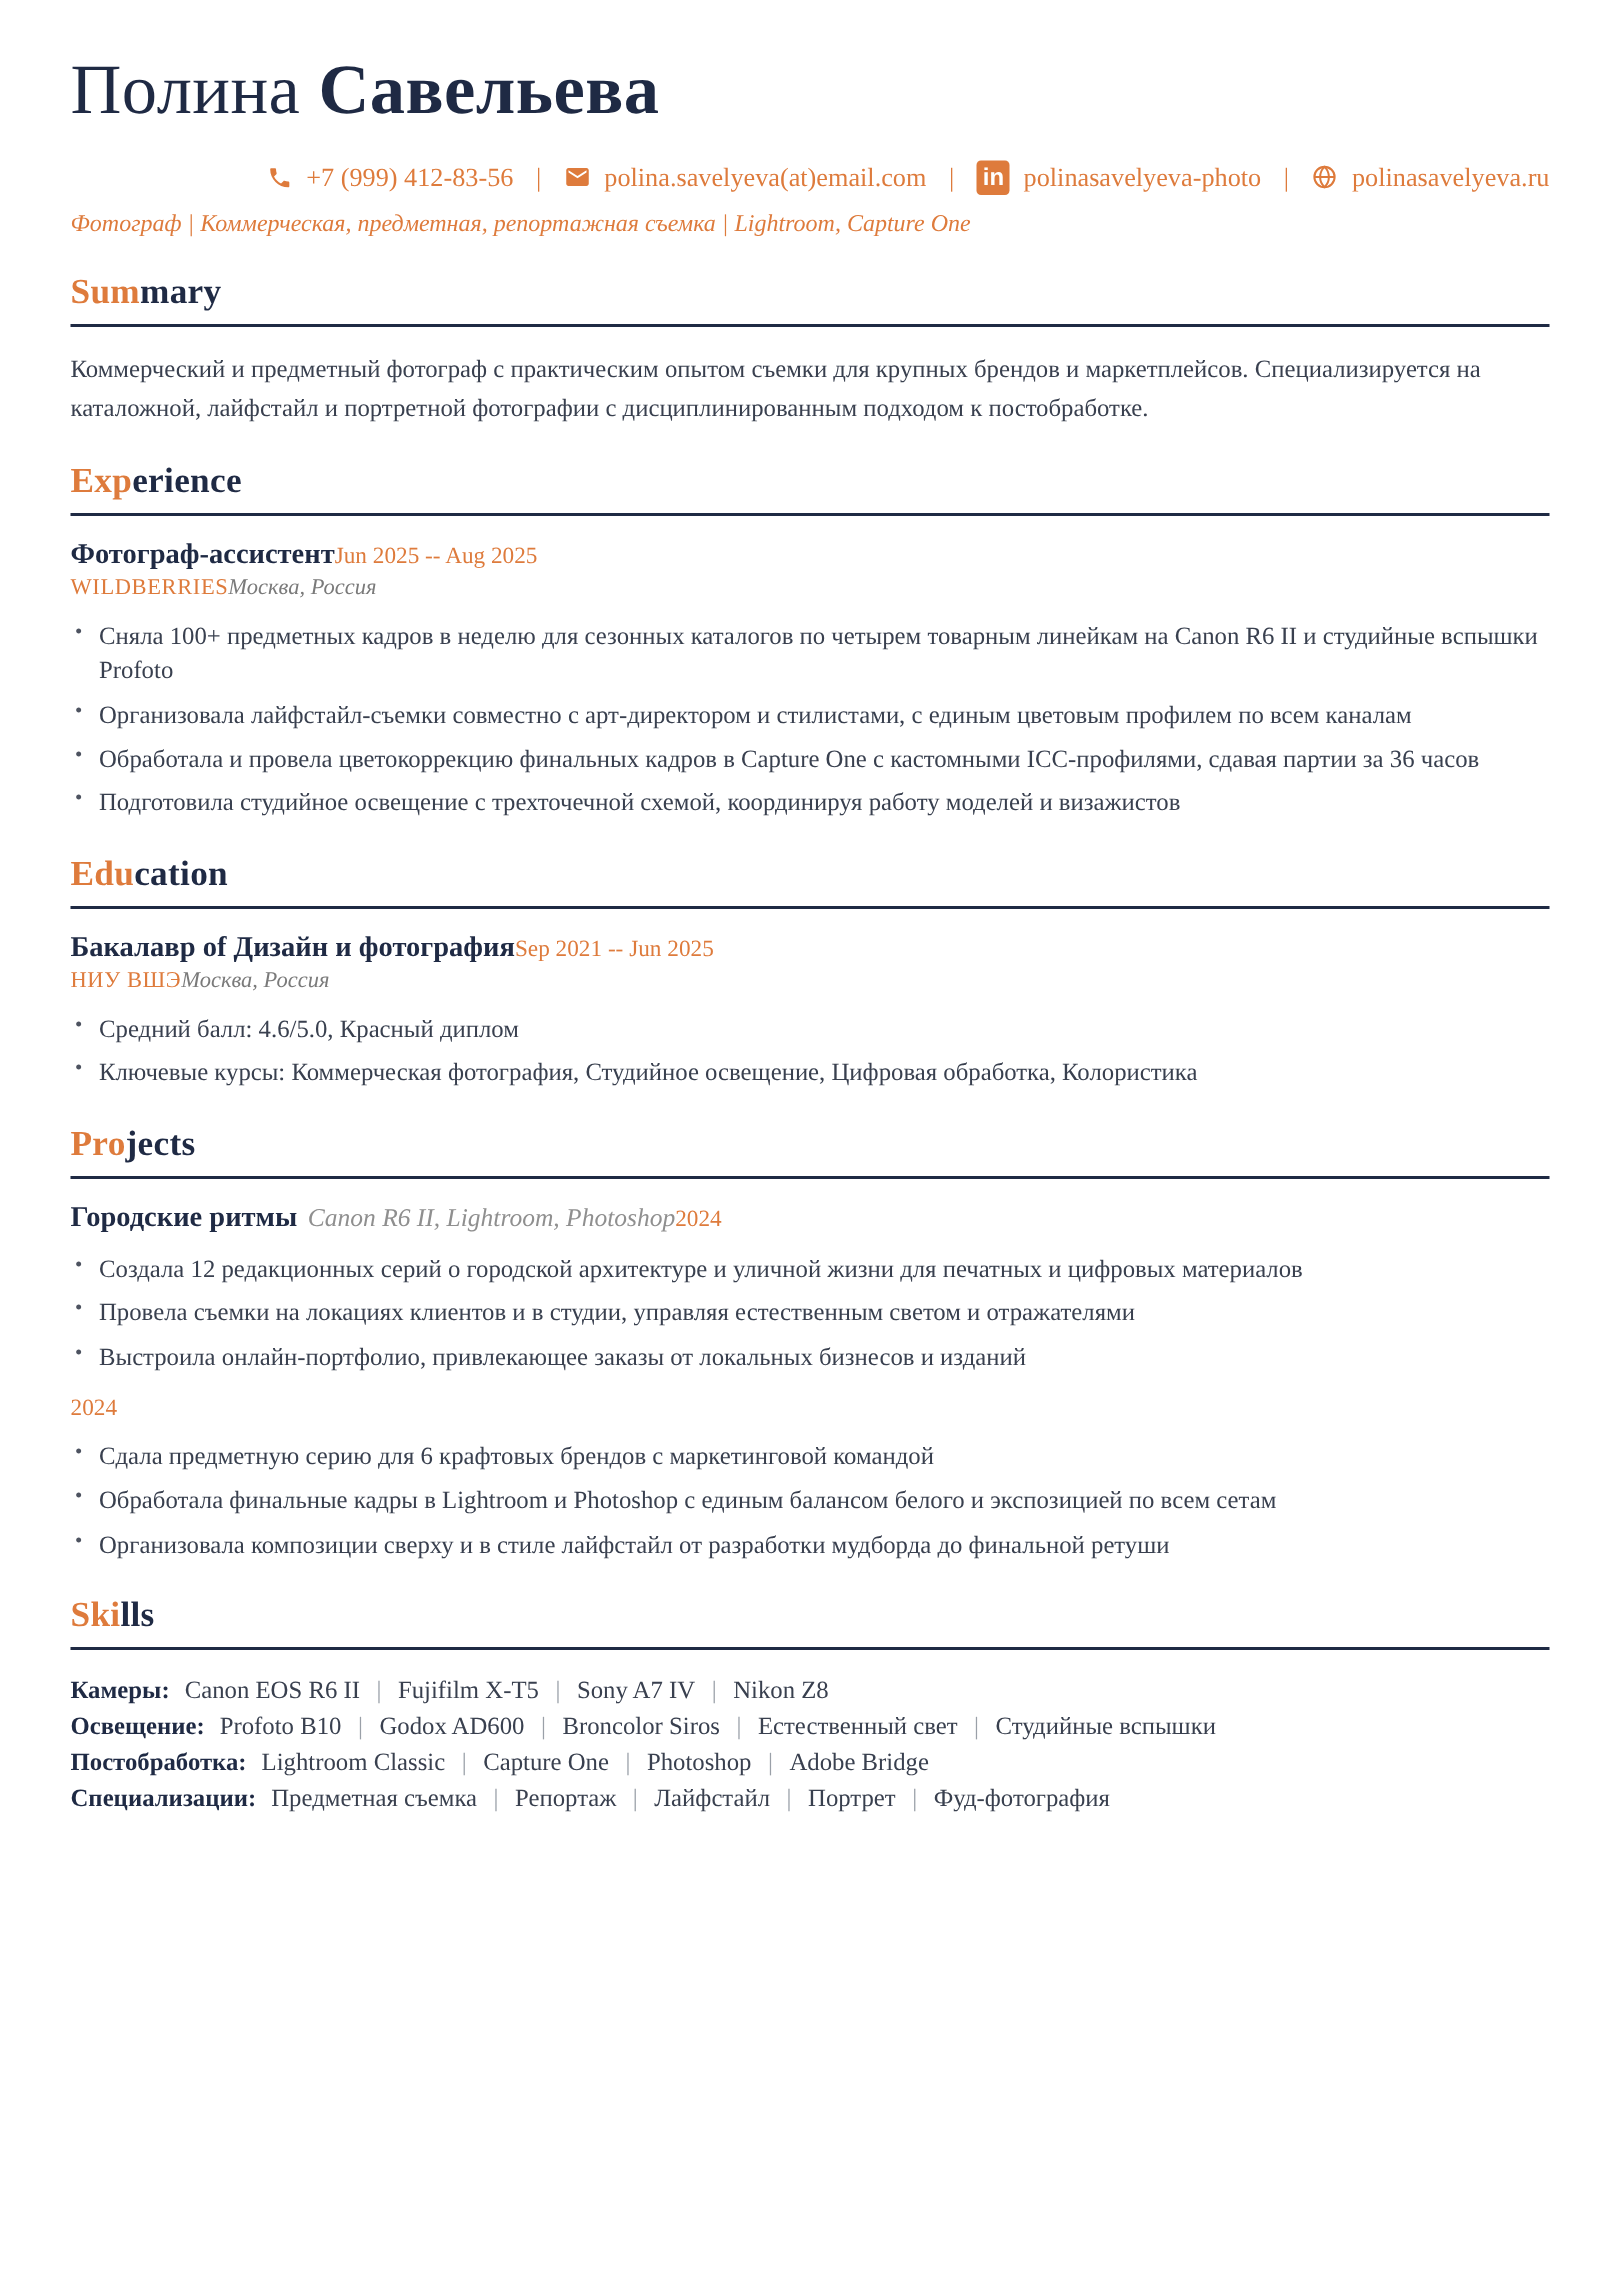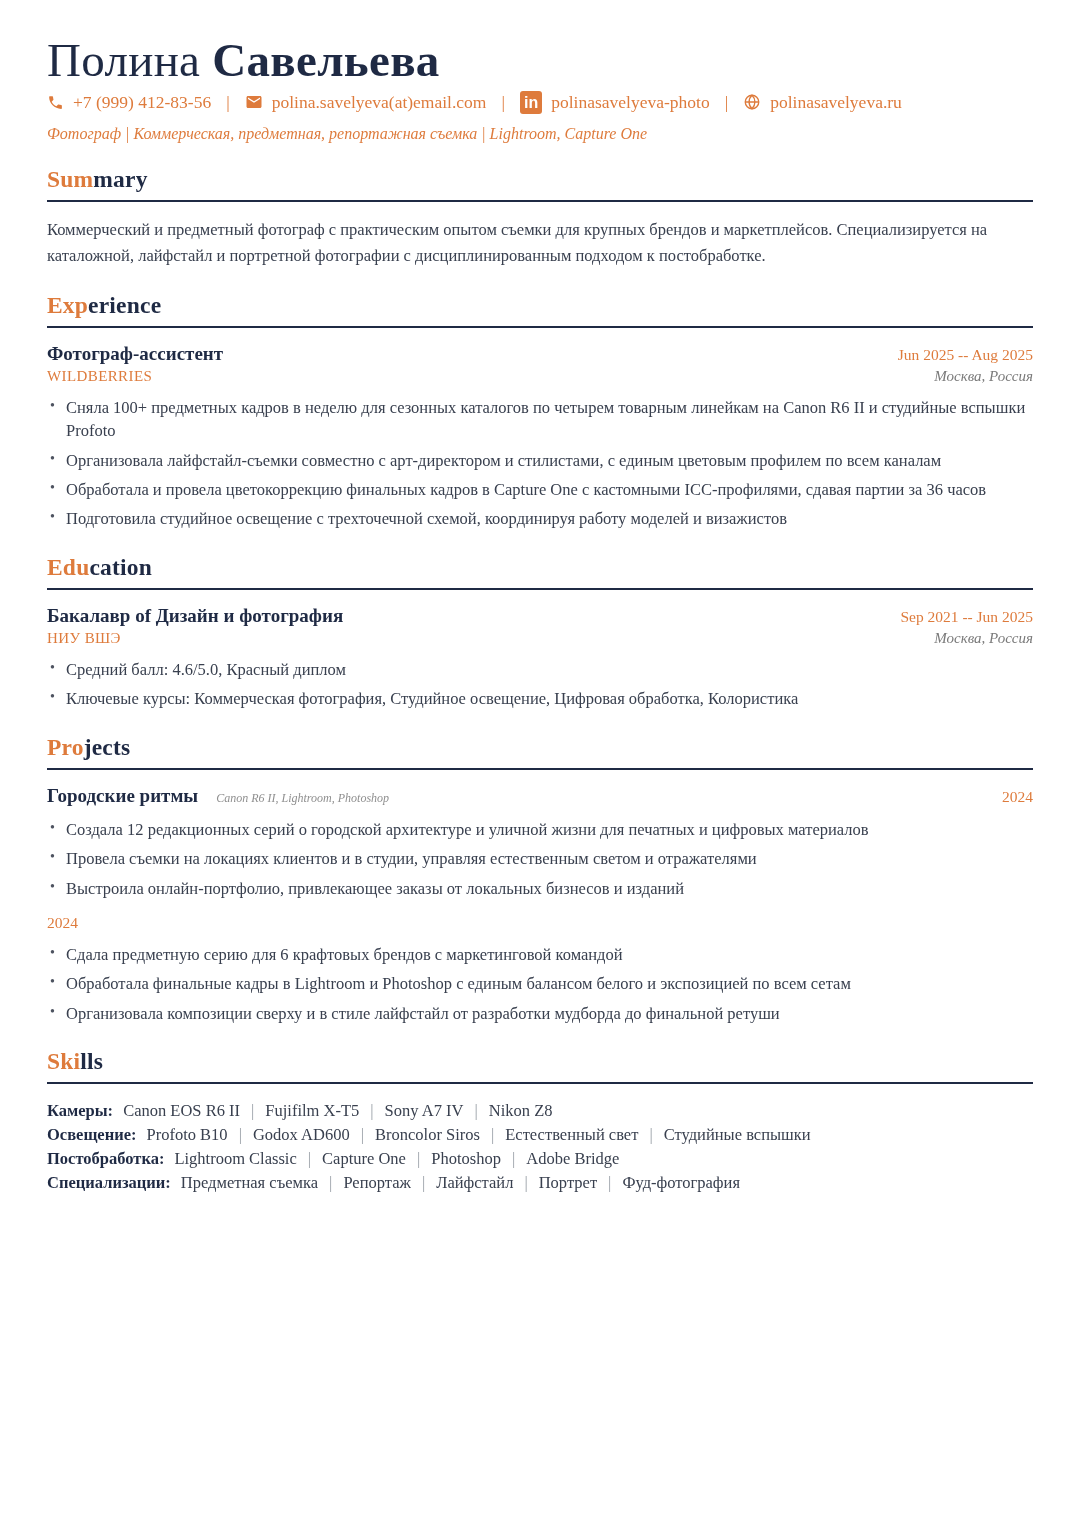--- a/index.html
+++ b/index.html
@@ -15,46 +15,46 @@
     min-height:1527px;
     box-sizing:border-box;
     padding:34px 47px 40px;
     background:#ffffff;
     font-family:"Liberation Serif","DejaVu Serif",serif;
     color:var(--body);
   }
   
   h1{margin:0;font-size:47px;line-height:1.12;font-weight:400;color:var(--navy);letter-spacing:.3px;}
   .name-last{font-weight:700;}
-  .contact-row{margin-top:4px;display:flex;align-items:center;font-size:17.5px;color:var(--accent);white-space:nowrap;}
+  .contact-row{margin-top:20px;display:flex;align-items:center;font-size:17.5px;color:var(--accent);white-space:nowrap;justify-content:flex-end;}
   .c-item{display:inline-flex;align-items:center;gap:9px;}
   .c-item svg{display:block;color:var(--accent);}
   .c-sep{margin:0 15px;color:var(--accent);}
   .li-badge{
     background:var(--accent);color:#fff;
     font-family:"Liberation Sans",sans-serif;font-weight:700;font-size:16px;
     border-radius:3px;padding:4px 4px 3px;line-height:1;display:inline-block;
   }
   .tagline{margin-top:11px;font-style:italic;font-size:16px;color:var(--accent);}
   
   section{margin-top:23px;}
   .sec-h{margin:0;font-size:23.5px;font-weight:700;color:var(--navy);border-bottom:2px solid var(--navy);padding-bottom:7px;letter-spacing:.2px;}
   .sec-h .acc{color:var(--accent);}
   .body-text{margin:15px 0 0;font-size:16.5px;line-height:1.58;}
   
   .entry{margin-top:15px;}
   .entry + .entry{margin-top:14px;}
-  .entry-row{display:flex;justify-content:space-between;align-items:baseline;}
+  .entry-row{display:flex;align-items:baseline;}
   .entry-row.sub{margin-top:3px;}
   .entry-title{font-size:19px;font-weight:700;color:var(--navy);}
   .entry-dates{font-size:15.5px;color:var(--accent);}
   .entry-company{font-size:15px;color:var(--accent);letter-spacing:.4px;}
   .entry-loc{font-size:15px;color:var(--gray);font-style:italic;}
   .proj-left{display:inline-flex;align-items:baseline;}
-  .proj-tools{font-size:12px;color:var(--muted);font-style:italic;margin-left:18px;font-weight:400;}
+  .proj-tools{font-size:17px;color:var(--muted);font-style:italic;margin-left:7px;font-weight:400;}
   .bullets{margin:11px 0 0;padding:0;list-style:none;}
   .bullets li{position:relative;padding-left:19px;margin-bottom:6px;font-size:16.5px;line-height:1.42;color:var(--body);}
   .bullets li::before{content:"\2022";position:absolute;left:3px;top:0;color:#4D5360;font-size:14px;}
   
   .skills-block{margin-top:16px;}
   .skill-row{margin:0;font-size:16.5px;line-height:1.32;padding-bottom:2px;}
   .skill-label{font-weight:700;color:var(--navy);margin-right:10px;}
   .skill-item{color:var(--body);}
   .sep{color:#9AA0A8;margin:0 11px;}
 </style>

